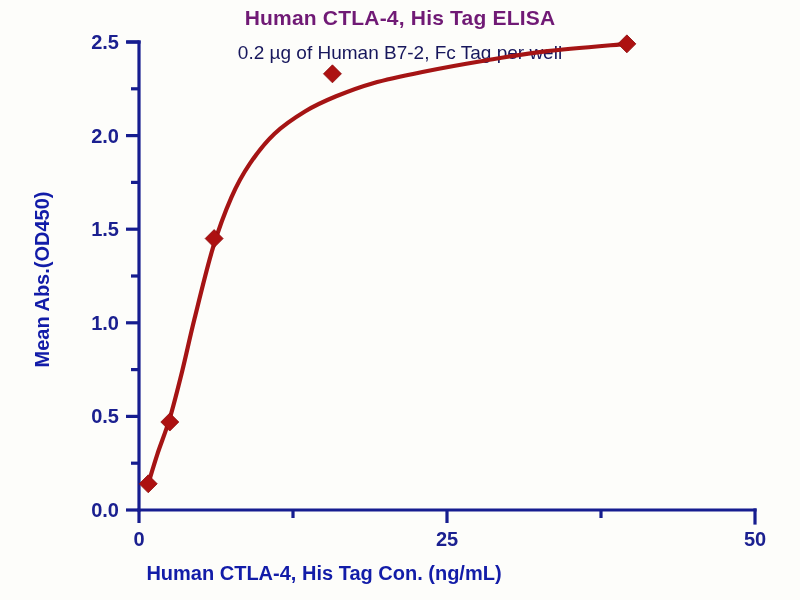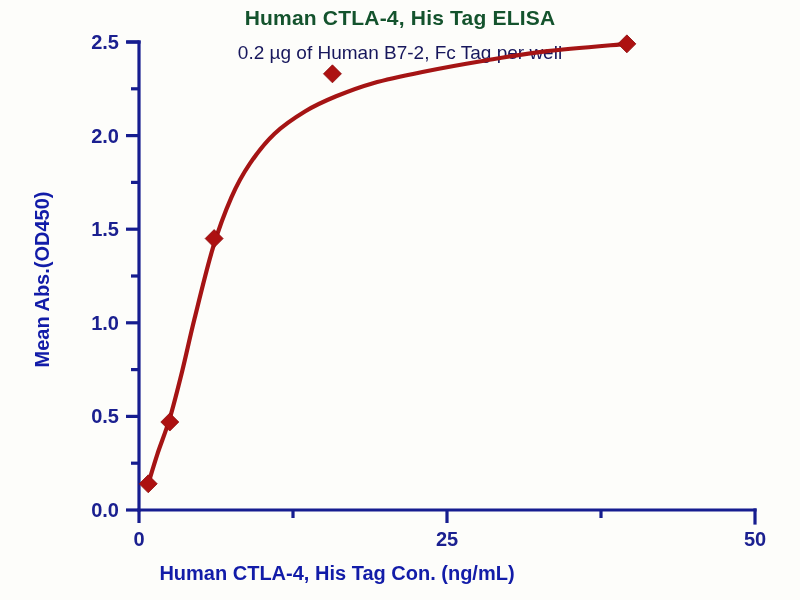--- a/index.html
+++ b/index.html
@@ -18,21 +18,21 @@
 
   
   #chart-title {
     position: absolute;
     left: 0;
     top: 6px;
     width: 800px;
     text-align: center;
     font-size: 21px;
     font-weight: bold;
-    color: #14532d;
+    color: #701a75;
     letter-spacing: 0.2px;
   }
   #chart-subtitle {
     position: absolute;
     left: 0;
     top: 42px;
     width: 800px;
     text-align: center;
     font-size: 19px;
     font-weight: normal;
@@ -42,21 +42,20 @@
   
   #x-axis-title {
     position: absolute;
     left: 0;
     top: 562px;
     width: 648px;
     text-align: center;
     font-size: 20px;
     font-weight: bold;
     color: #121ca8;
-    margin-left: 13px;
   }
   #y-axis-title {
     position: absolute;
     left: -118px;
     top: 268px;
     width: 320px;
     text-align: center;
     font-size: 20px;
     font-weight: bold;
     color: #121ca8;

